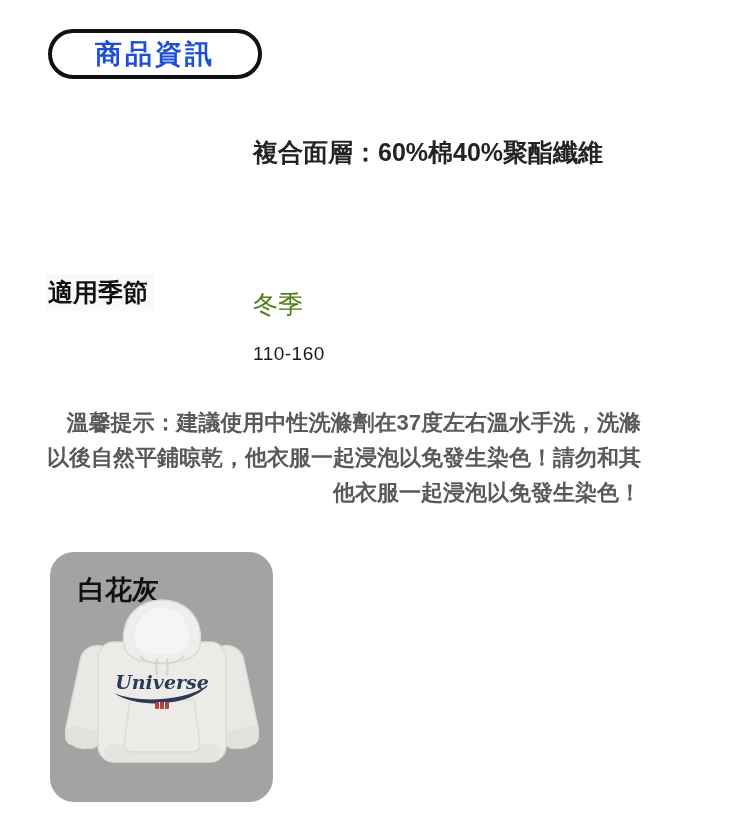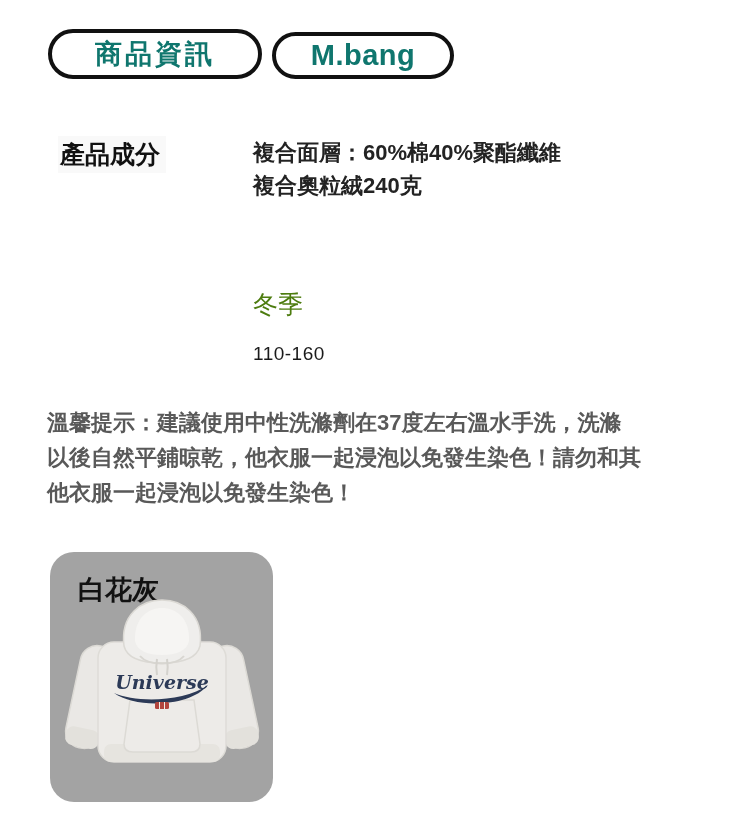--- a/index.html
+++ b/index.html
@@ -11,21 +11,21 @@
     overflow: hidden;
     font-family: "Liberation Sans", sans-serif;
   }
 
   
   .badge {
     position: absolute;
     box-sizing: border-box;
     background: #ffffff;
     border: 4px solid #111111;
-    color: #0f766e;
+    color: #1d4ed8;
     font-weight: bold;
     display: flex;
     align-items: center;
     justify-content: center;
     white-space: nowrap;
   }
   .badge-info {
     left: 48px; top: 29px;
     width: 214px; height: 50px;
     border-radius: 26px;
@@ -50,21 +50,21 @@
     padding: 2px 6px 2px 2px;
     white-space: nowrap;
   }
   .label-composition { left: 58px; top: 136px; }
   .label-season      { left: 46px; top: 274px; }
   .label-size        { left: 52px; top: 341px; }
 
   .spec-value-block {
     position: absolute;
     left: 253px; top: 136px;
-    font-size: 22px;
+    font-size: 25px;
     font-weight: bold;
     color: #232323;
     line-height: 33px;
     white-space: nowrap;
   }
   .value-season {
     position: absolute;
     left: 253px; top: 288px;
     font-size: 25px;
     font-weight: normal;
@@ -83,20 +83,21 @@
 
   
   .care-tip {
     position: absolute;
     left: 47px; top: 405px;
     font-size: 22px;
     font-weight: 600;
     color: #595959;
     line-height: 35px;
     white-space: nowrap;
+    text-align: right;
   }
 
   
   .color-card {
     position: absolute;
     left: 50px; top: 552px;
     width: 223px; height: 250px;
     background: #a3a3a3;
     border-radius: 24px;
   }
@@ -115,30 +116,26 @@
   }
 </style>
 </head>
 <body>
 
 <div class="stage">
 
   <div class="badge badge-info">
     <span>商品資訊</span>
   </div>
-  <div class="badge badge-brand">
-    <span>M.bang</span>
+
+  <div class="spec-value-block">
+    <div>複合面層：60%棉40%聚酯纖維</div>
   </div>
 
-  <div class="spec-label label-composition">產品成分</div>
-  <div class="spec-value-block">
-    <div>複合面層：60%棉40%聚酯纖維</div>
-    <div>複合奧粒絨240克</div>
-  </div>
-
+  <div class="spec-label label-season">適用季節</div>
   <div class="value-season">冬季</div>
 
   <div class="value-size">110-160</div>
 
   <div class="care-tip">
     <div>溫馨提示：建議使用中性洗滌劑在37度左右溫水手洗，洗滌</div>
     <div>以後自然平鋪晾乾，他衣服一起浸泡以免發生染色！請勿和其</div>
     <div>他衣服一起浸泡以免發生染色！</div>
   </div>
 

